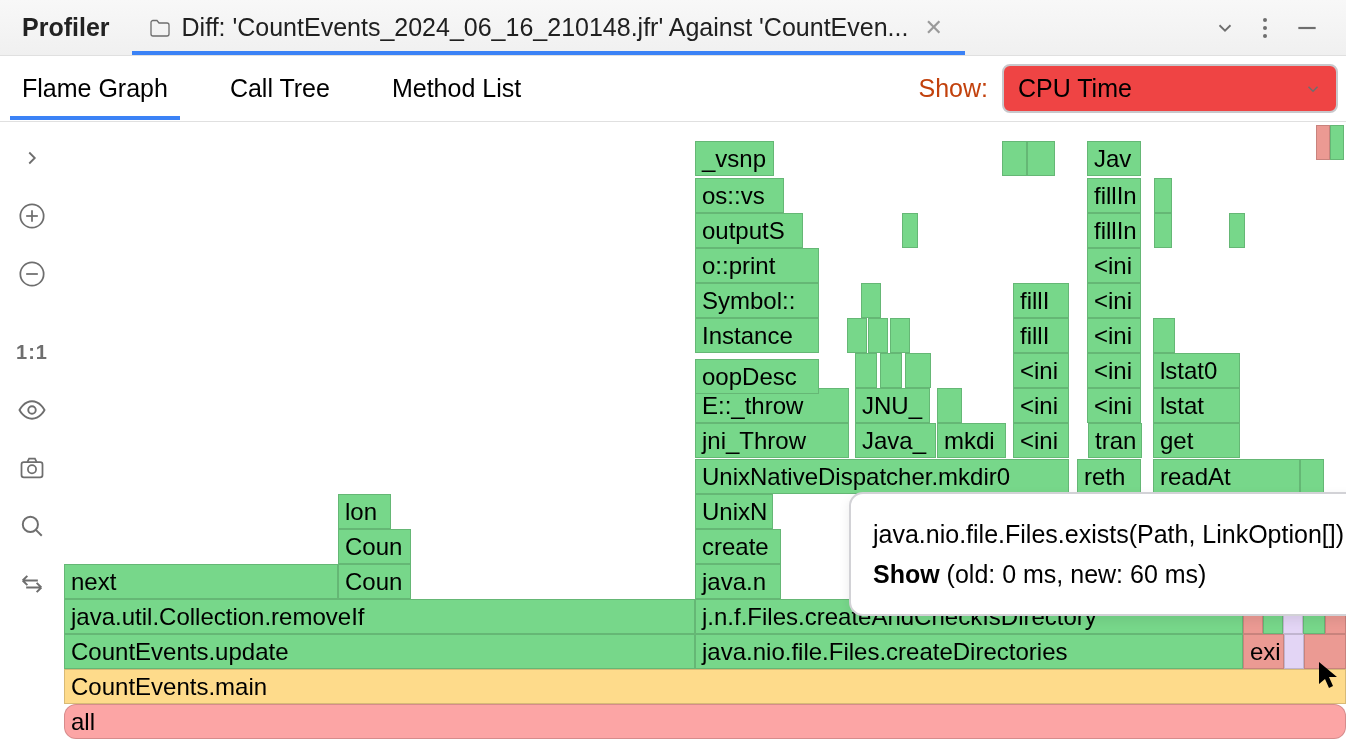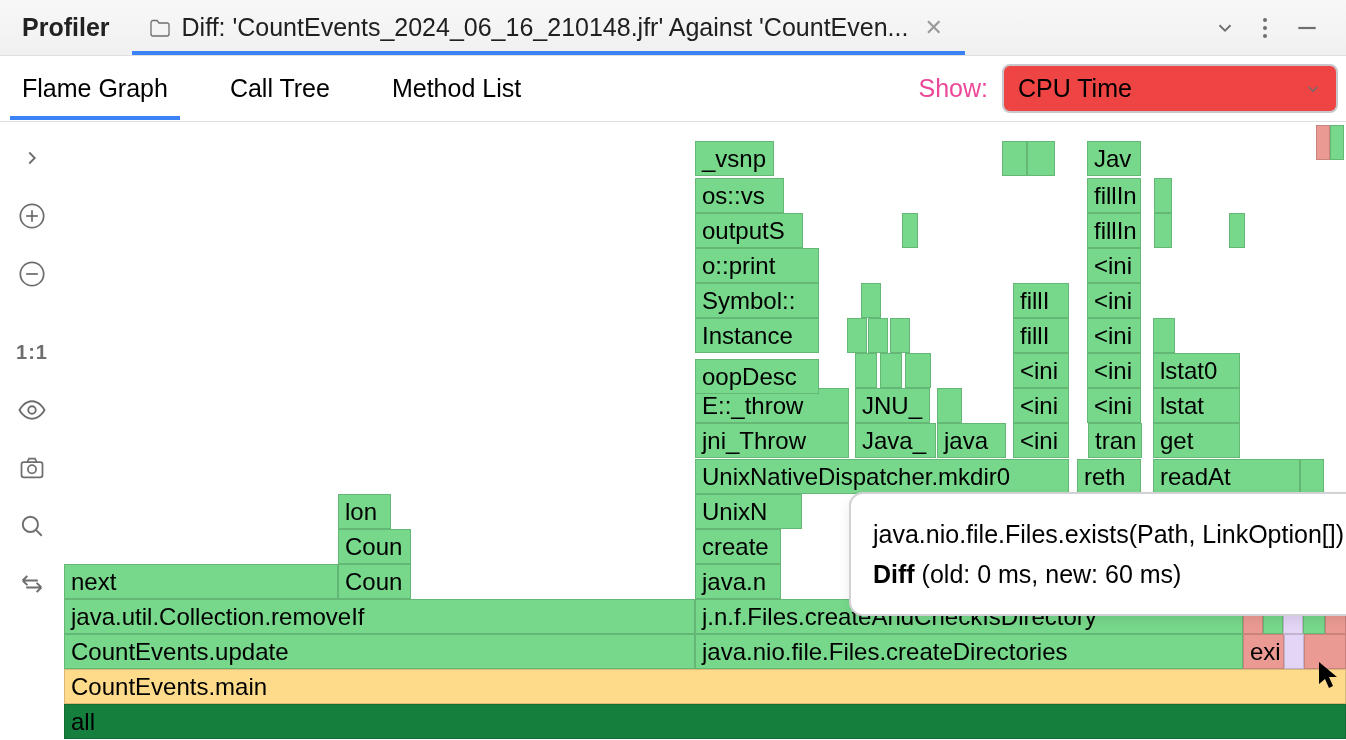--- a/index.html
+++ b/index.html
@@ -98,21 +98,21 @@
       height: 4px;
       background: #3b82f6;
     }
     .show-section {
       margin-left: auto;
       display: flex;
       align-items: center;
       gap: 14px;
       padding-right: 8px;
     }
-    .show-label { font-size: 25px; color: #ec4899; }
+    .show-label { font-size: 25px; color: #c2410c; }
     .dropdown {
       display: flex;
       align-items: center;
       justify-content: space-between;
       border: 2px solid #c8c8cc;
       border-radius: 8px;
       padding: 8px 14px;
       font-size: 25px;
       color: #000;
       width: 336px;
@@ -153,21 +153,21 @@
       border: 1px solid rgba(0,0,0,0.15);
       font-size: 24px;
       color: #000;
       line-height: 33px;
       white-space: nowrap;
       overflow: hidden;
       padding: 0 6px;
       cursor: pointer;
     }
     .green { background: #77d78a; }
-    .grey { background: #15803d; }
+    .grey { background: #fca5a5; border-radius: 12px; }
     .yellow { background: #fedb8b; }
     .red { background: #eb9a93; }
     .purple { background: #e3d5f5; }
 
     .tooltip {
       position: absolute;
       left: 785px;
       top: 370px;
       width: 560px;
       background: #fff;
@@ -286,21 +286,21 @@
           <path d="M4 9h13M4 9l4-4M4 9l4 4"></path>
           <path d="M20 15H7m13 0l-4 4m4-4l-4-4"></path>
         </svg>
     </div>
   </div>
 
   <div class="flame" id="flame">
     <div class="tooltip">
       <div>java.nio.file.Files.exists(Path, LinkOption[])</div>
       <div>
-        <span class="added">Diff</span><span> (old: 0 ms, new: 60 ms)</span>
+        <span class="added">Show</span><span> (old: 0 ms, new: 60 ms)</span>
       </div>
     </div>
     <div class="cursor">
       <svg width="24" height="30" viewBox="0 0 24 30">
           <path d="M3 2 L3 24 L9 19 L13 28 L17 26 L13 17 L21 17 Z" fill="#000"></path>
         </svg>
     </div>
   <div class="frame grey" style="top: 582px; left: 0px; width: 1282px;">all</div>
       <div class="frame yellow" style="top: 547px; left: 0px; width: 1282px;">CountEvents.main</div>
       <div class="frame green" style="top: 512px; left: 0px; width: 631px;">CountEvents.update</div>
@@ -316,28 +316,28 @@
       <div class="frame green" style="top: 477px; left: 1239px; width: 22px;"></div>
       <div class="frame red" style="top: 477px; left: 1261px; width: 21px;"></div>
       <div class="frame green" style="top: 442px; left: 0px; width: 274px;">next</div>
       <div class="frame green" style="top: 442px; left: 274px; width: 73px;">Coun</div>
       <div class="frame green" style="top: 442px; left: 631px; width: 86px;">java.n</div>
       <div class="frame green" style="top: 442px; left: 1180px; width: 18px;"></div>
       <div class="frame green" style="top: 407px; left: 274px; width: 73px;">Coun</div>
       <div class="frame green" style="top: 407px; left: 631px; width: 86px;">create</div>
       <div class="frame green" style="top: 407px; left: 1224px; width: 19px;"></div>
       <div class="frame green" style="top: 372px; left: 274px; width: 53px;">lon</div>
-      <div class="frame green" style="top: 372px; left: 631px; width: 107px;">UnixN</div>
+      <div class="frame green" style="top: 372px; left: 631px; width: 78px;">UnixN</div>
       <div class="frame green" style="top: 337px; left: 631px; width: 374px;">UnixNativeDispatcher.mkdir0</div>
       <div class="frame green" style="top: 337px; left: 1013px; width: 64px;">reth</div>
       <div class="frame green" style="top: 337px; left: 1089px; width: 147px;">readAt</div>
       <div class="frame green" style="top: 337px; left: 1236px; width: 24px;"></div>
       <div class="frame green" style="top: 301px; left: 631px; width: 154px;">jni_Throw</div>
       <div class="frame green" style="top: 301px; left: 791px; width: 81px;">Java_</div>
-      <div class="frame green" style="top: 301px; left: 873px; width: 69px;">java</div>
+      <div class="frame green" style="top: 301px; left: 873px; width: 69px;">mkdi</div>
       <div class="frame green" style="top: 301px; left: 949px; width: 56px;">&lt;ini</div>
       <div class="frame green" style="top: 301px; left: 1024px; width: 54px;">tran</div>
       <div class="frame green" style="top: 301px; left: 1089px; width: 87px;">get</div>
       <div class="frame green" style="top: 266px; left: 631px; width: 154px;">E::_throw</div>
       <div class="frame green" style="top: 266px; left: 791px; width: 75px;">JNU_</div>
       <div class="frame green" style="top: 266px; left: 873px; width: 25px;"></div>
       <div class="frame green" style="top: 266px; left: 949px; width: 56px;">&lt;ini</div>
       <div class="frame green" style="top: 266px; left: 1023px; width: 54px;">&lt;ini</div>
       <div class="frame green" style="top: 266px; left: 1089px; width: 87px;">lstat</div>
       <div class="frame green" style="top: 237px; left: 631px; width: 124px;">oopDesc</div>

